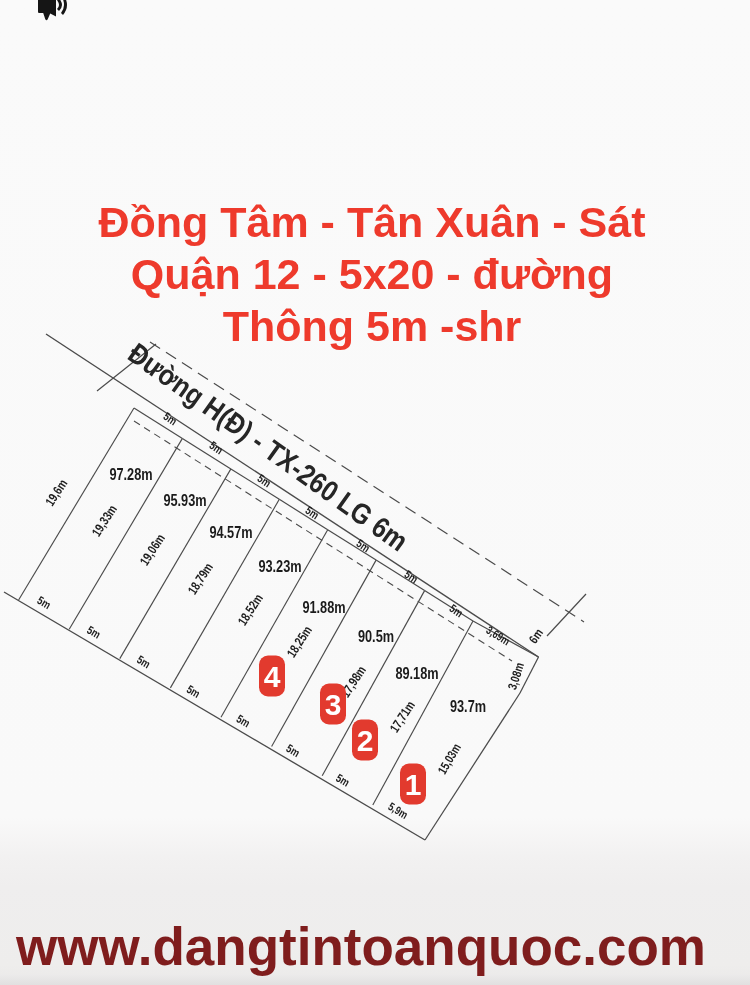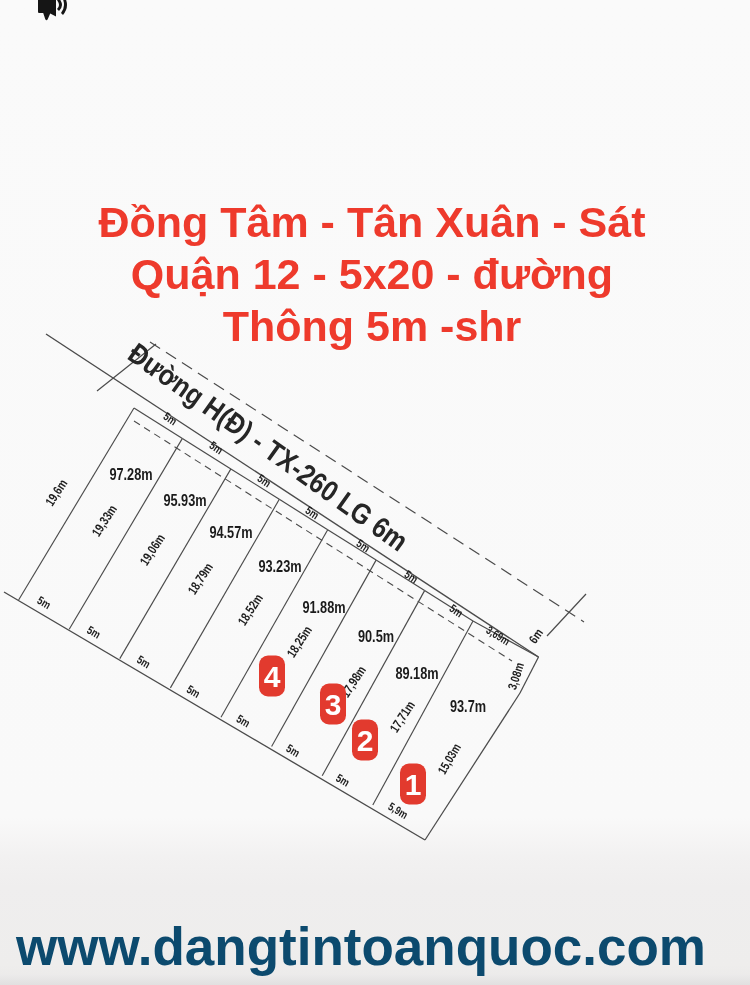--- a/index.html
+++ b/index.html
@@ -1,19 +1,19 @@
 <!DOCTYPE html>
 <html><head><meta charset="utf-8"><style>
 html,body{margin:0;padding:0}
 body{width:750px;height:985px;position:relative;overflow:hidden;
  background:linear-gradient(180deg,#fafafa 0%,#f9f9f9 83%,#f2f1f1 87%,#efeeee 90%,#eeedec 98%,#e9e8e8 100%);
  font-family:'Liberation Sans',sans-serif}
 .head{position:absolute;top:196px;left:-3px;width:750px;text-align:center;
  color:#ee3a2c;font-weight:700;font-size:43px;line-height:52px}
-.url{position:absolute;left:16px;top:916px;color:#0c4a6e;font-weight:700;font-size:53px;letter-spacing:0px}
+.url{position:absolute;left:16px;top:916px;color:#7f1d1d;font-weight:700;font-size:53px;letter-spacing:0px}
 </style></head><body>
 <div class="head">Đồng Tâm - Tân Xuân - Sát<br>Quận 12 - 5x20 - đường<br>Thông 5m -shr</div>
 <svg width="750" height="985" viewBox="0 0 750 985" style="position:absolute;left:0;top:0">
 <g fill="#151515">
 <path d="M 38 -12 L 50 -12 L 56 -18 L 56 16.5 L 50.2 13.4 L 47.7 19.3 Q 46.4 21.2 45.3 19.2 L 43.2 13 L 39 13 Q 38 13 38 11.5 Z"></path>
 <path d="M 59 -2 Q 62 2 62 5 Q 62 8 59 11 L 57 9 Q 59 7 59 5 Q 59 3 57 0 Z"></path>
 <path d="M 63 -7 Q 67 0 67 5 Q 67 10 63 15 L 61 13 Q 64 9 64 5 Q 64 0 61 -5 Z"></path>
 </g>
 <line x1="46.0" y1="334.0" x2="538.5" y2="657.0" stroke="#4b4b4b" stroke-width="1.4"></line>
 <line x1="97.0" y1="391.0" x2="156.0" y2="344.0" stroke="#4b4b4b" stroke-width="1.2"></line>

